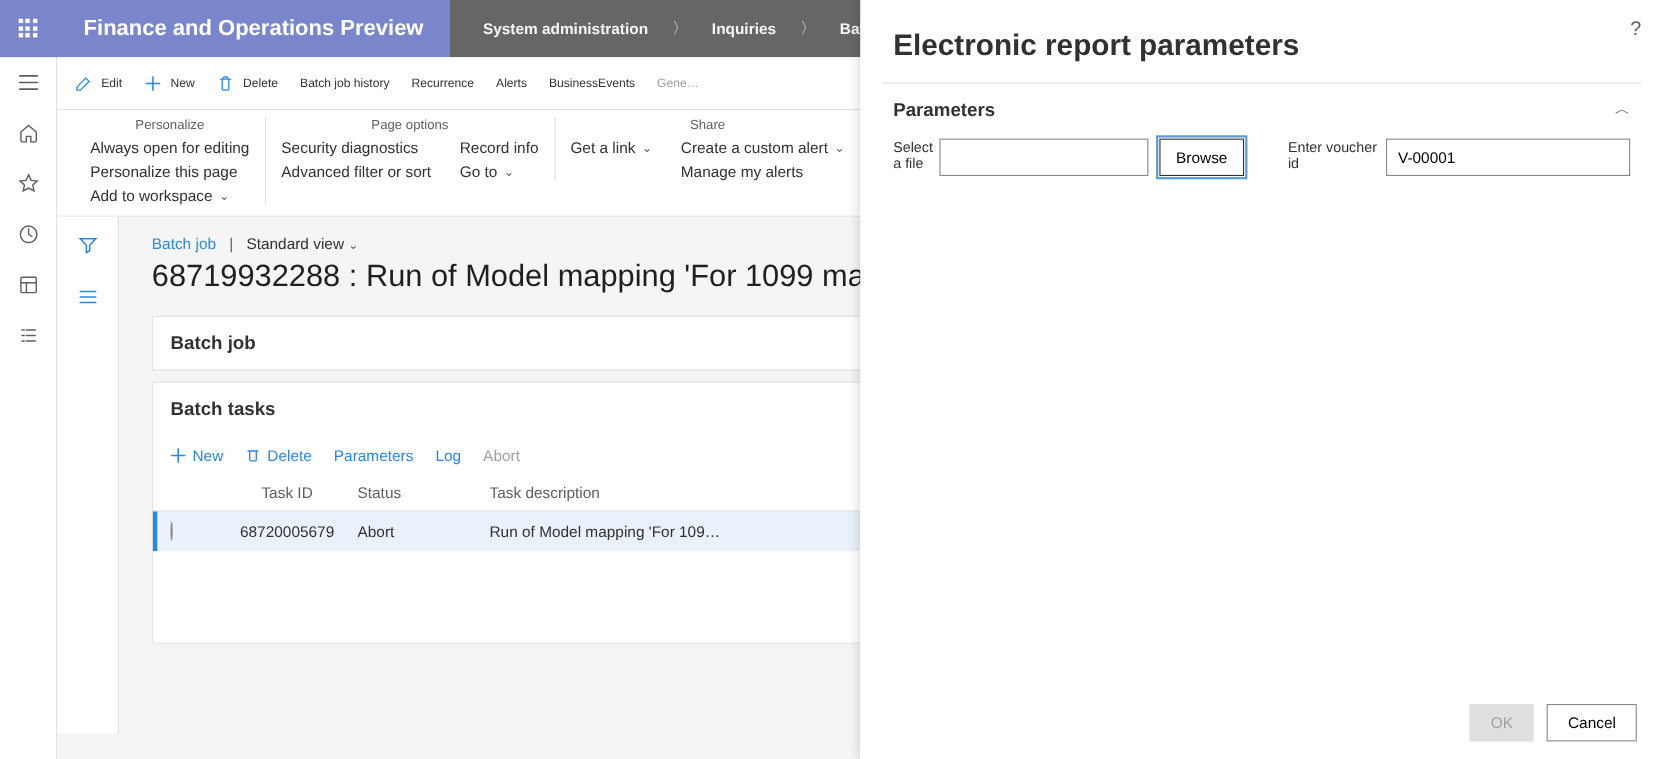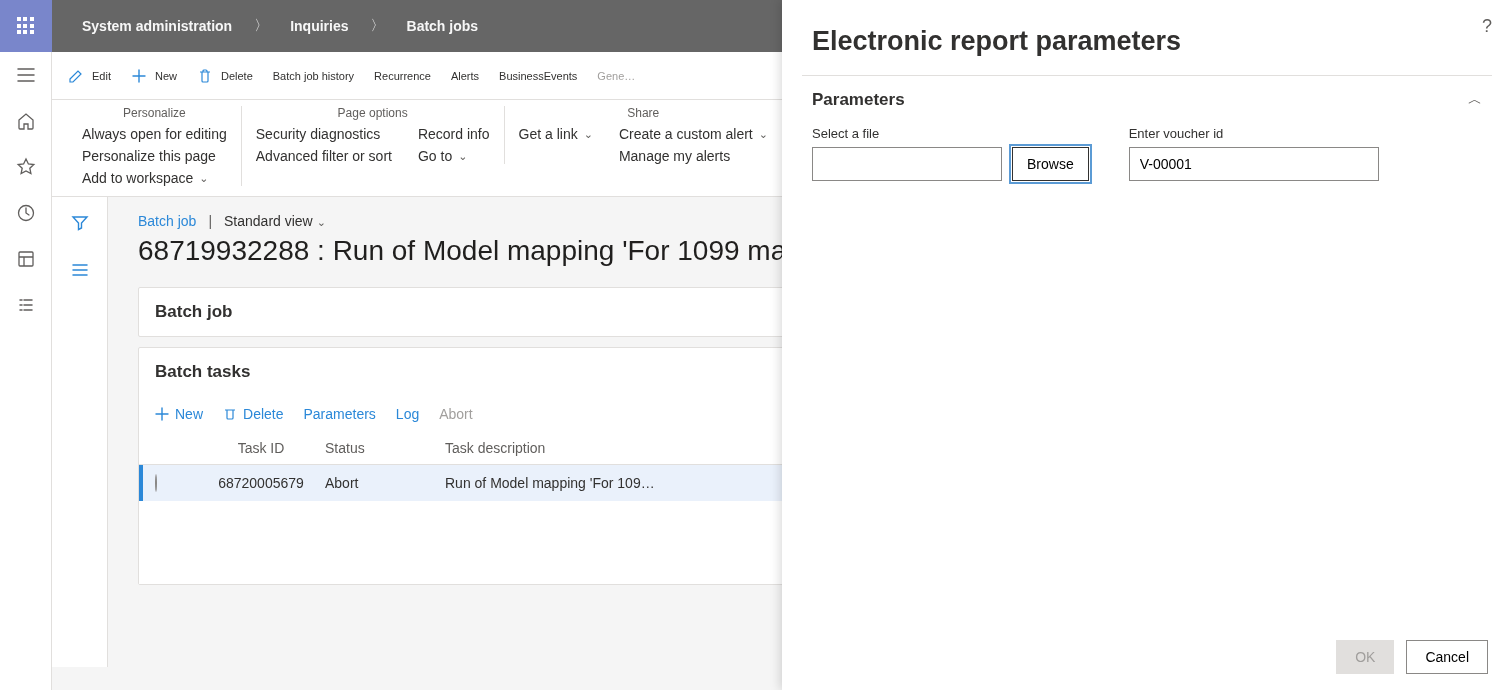--- a/index.html
+++ b/index.html
@@ -85,21 +85,21 @@
   .tgrid-body{min-height:120px;background:#fff}
 
   
   .side-panel{position:absolute;top:0;right:0;width:730px;height:690px;background:#fff;box-shadow:-2px 0 10px rgba(0,0,0,.15);z-index:50;display:flex;flex-direction:column}
   .sp-help{position:absolute;top:16px;right:20px;color:var(--muted);font-size:18px;cursor:pointer}
   .sp-title{font-size:27px;font-weight:700;padding:26px 30px 18px 30px}
   .sp-section{border-top:1px solid var(--border);margin:0 20px;padding:14px 10px 0 10px}
   .sp-sec-head{display:flex;align-items:center;justify-content:space-between;cursor:pointer}
   .sp-sec-title{font-size:17px;font-weight:600}
   .sp-fields{display:flex;gap:40px;padding:16px 0}
-  .fld{display:flex;flex-direction:column;gap:6px}
+  .fld{display:flex;flex-direction:row;gap:6px}
   .fld label{font-size:13px;color:var(--text)}
   .filebox{display:flex;gap:10px;align-items:center}
   .filebox input{width:190px;height:34px;border:1px solid #8a8886;background:#fff;padding:0 8px;font-size:14px}
   .browse-btn{height:34px;padding:4px 14px;background:#fff;border:1px solid #323130;font-size:14px;cursor:pointer;outline:2px solid #5b9bd5;outline-offset:1px}
   .txt-input{width:250px;height:34px;border:1px solid #8a8886;padding:0 10px;font-size:14px}
 
   .sp-footer{margin-top:auto;display:flex;justify-content:flex-end;gap:12px;padding:16px 24px}
   .btn{height:34px;padding:0 18px;border:1px solid #8a8886;background:#fff;font-size:14px;cursor:pointer}
   .btn.primary-dis{background:#e1dfdd;border-color:#e1dfdd;color:#a19f9d;cursor:default}
 
@@ -149,20 +149,21 @@
       </svg>
   </div>
   <div class="rail-btn">
     <svg viewBox="0 0 20 20">
         <path d="M4 5h2M8 5h8M4 10h2M8 10h8M4 15h2M8 15h8" stroke="currentColor" stroke-width="1.5" stroke-linecap="round"></path>
       </svg>
   </div>
 </div>
 
 <div class="app-bar">
+  <div class="brand-title">Finance and Operations Preview</div>
   <div class="breadcrumb">
     <span class="bc-item">System administration</span>
     <span class="bc-sep">〉</span>
     <span class="bc-item">Inquiries</span>
     <span class="bc-sep">〉</span>
     <span class="bc-item">Batch jobs</span>
   </div>
 </div>
 
 <div class="surface">

